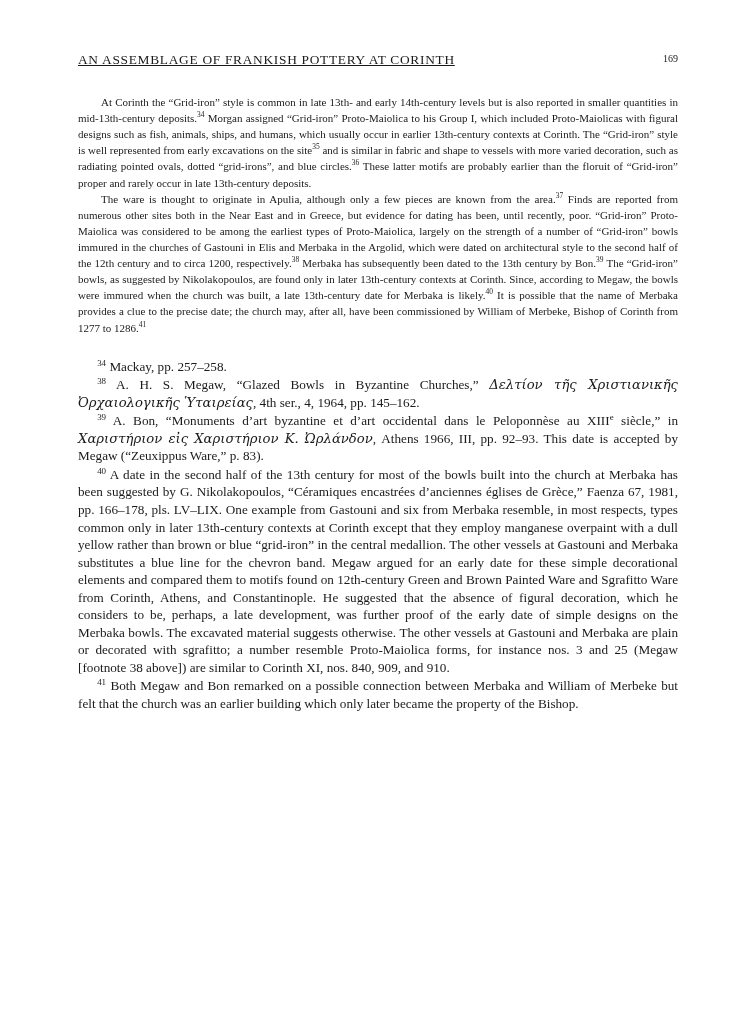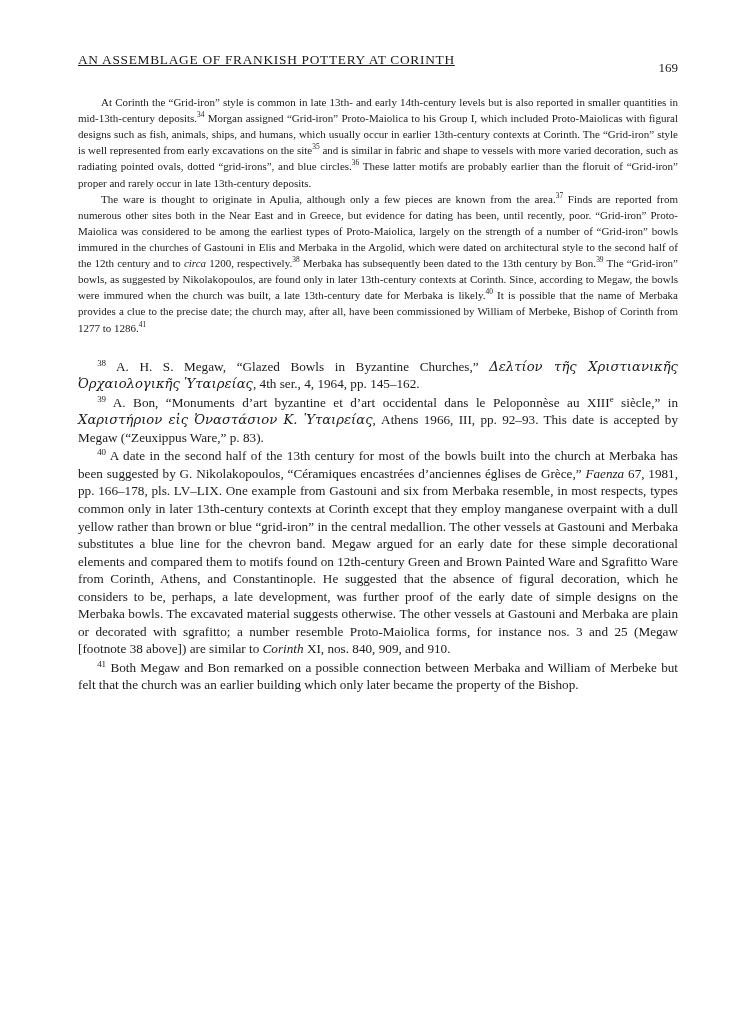--- a/index.html
+++ b/index.html
@@ -40,22 +40,22 @@
   }
   .running-head .title-text {
     font-variant: small-caps;
     text-transform: uppercase;
     font-size: 13.4px;
     letter-spacing: 0.7px;
   }
   .running-head .folio {
     position: absolute;
     right: 0;
-    top: 8px;
-    font-size: 13px;
+    top: 1px;
+    font-size: 10px;
     letter-spacing: 0;
   }
   .body-text p {
     margin: 0;
     text-align: justify;
     text-justify: inter-word;
     font-size: 11px;
     line-height: 1.465;
     text-indent: 2.1em;
     hyphens: none;
@@ -71,40 +71,41 @@
   .notes {
     margin-top: 22px;
     font-size: 13.2px;
     line-height: 1.33;
     text-align: justify;
   }
   .notes .note {
     margin: 0 0 1px 0;
     text-indent: 1.45em;
   }
-  .it { font-style: italic; }
+  .it { }
   .gk { font-family: "DejaVu Serif", serif; font-style: italic; }
 </style>
 </head>
 <body>
 
 <div class="page">
   <div class="content">
 
     <div class="running-head">
       <span class="title-text">An Assemblage of Frankish Pottery at Corinth</span>
       <span class="folio">169</span>
     </div>
 
     <div class="body-text">
       <p>At Corinth the “Grid-iron” style is common in late 13th- and early 14th-century levels but is also reported in smaller quantities in mid-13th-century deposits.<sup>34</sup> Morgan assigned “Grid-iron” Proto-Maiolica to his Group I, which included Proto-Maiolicas with figural designs such as fish, animals, ships, and humans, which usually occur in earlier 13th-century contexts at Corinth. The “Grid-iron” style is well represented from early excavations on the site<sup>35</sup> and is similar in fabric and shape to vessels with more varied decoration, such as radiating pointed ovals, dotted “grid-irons”, and blue circles.<sup>36</sup> These latter motifs are probably earlier than the floruit of “Grid-iron” proper and rarely occur in late 13th-century deposits.</p>
       <p>The ware is thought to originate in Apulia, although only a few pieces are known from the area.<sup>37</sup> Finds are reported from numerous other sites both in the Near East and in Greece, but evidence for dating has been, until recently, poor. “Grid-iron” Proto-Maiolica was considered to be among the earliest types of Proto-Maiolica, largely on the strength of a number of “Grid-iron” bowls immured in the churches of Gastouni in Elis and Merbaka in the Argolid, which were dated on architectural style to the second half of the 12th century and to <span class="it">circa</span> 1200, respectively.<sup>38</sup> Merbaka has subsequently been dated to the 13th century by Bon.<sup>39</sup> The “Grid-iron” bowls, as suggested by Nikolakopoulos, are found only in later 13th-century contexts at Corinth. Since, according to Megaw, the bowls were immured when the church was built, a late 13th-century date for Merbaka is likely.<sup>40</sup> It is possible that the name of Merbaka provides a clue to the precise date; the church may, after all, have been commissioned by William of Merbeke, Bishop of Corinth from 1277 to 1286.<sup>41</sup></p>
     </div>
 
     <div class="notes">
+      <p class="note"><sup>34</sup> Mackay, pp. 257–258.</p>
       <p class="note"><sup>38</sup> A. H. S. Megaw, “Glazed Bowls in Byzantine Churches,” <span class="gk">Δελτίον τῆς Χριστιανικῆς Ὀρχαιολογικῆς Ὑταιρείας</span>, 4th ser., 4, 1964, pp. 145–162.</p>
-      <p class="note"><sup>39</sup> A. Bon, “Monuments d’art byzantine et d’art occidental dans le Peloponnèse au XIII<sup>e</sup> siècle,” in <span class="gk">Χαριστήριον εἰς Ὀναστάσιον Κ. Ὑταιρείας</span>, Athens 1966, III, pp. 92–93. This date is accepted by Megaw (“Zeuxippus Ware,” p. 83).</p>
+      <p class="note"><sup>39</sup> A. Bon, “Monuments d’art byzantine et d’art occidental dans le Peloponnèse au XIII<sup>e</sup> siècle,” in <span class="gk">Χαριστήριον εἰς Χαριστήριον Κ. Ὠρλάνδον</span>, Athens 1966, III, pp. 92–93. This date is accepted by Megaw (“Zeuxippus Ware,” p. 83).</p>
       <p class="note"><sup>40</sup> A date in the second half of the 13th century for most of the bowls built into the church at Merbaka has been suggested by G. Nikolakopoulos, “Céramiques encastrées d’anciennes églises de Grèce,” <span class="it">Faenza</span> 67, 1981, pp. 166–178, pls. LV–LIX. One example from Gastouni and six from Merbaka resemble, in most respects, types common only in later 13th-century contexts at Corinth except that they employ manganese overpaint with a dull yellow rather than brown or blue “grid-iron” in the central medallion. The other vessels at Gastouni and Merbaka substitutes a blue line for the chevron band. Megaw argued for an early date for these simple decorational elements and compared them to motifs found on 12th-century Green and Brown Painted Ware and Sgrafitto Ware from Corinth, Athens, and Constantinople. He suggested that the absence of figural decoration, which he considers to be, perhaps, a late development, was further proof of the early date of simple designs on the Merbaka bowls. The excavated material suggests otherwise. The other vessels at Gastouni and Merbaka are plain or decorated with sgrafitto; a number resemble Proto-Maiolica forms, for instance nos. 3 and 25 (Megaw [footnote 38 above]) are similar to <span class="it">Corinth</span> XI, nos. 840, 909, and 910.</p>
       <p class="note"><sup>41</sup> Both Megaw and Bon remarked on a possible connection between Merbaka and William of Merbeke but felt that the church was an earlier building which only later became the property of the Bishop.</p>
     </div>
 
   </div>
 </div>
 
 </body></html>

